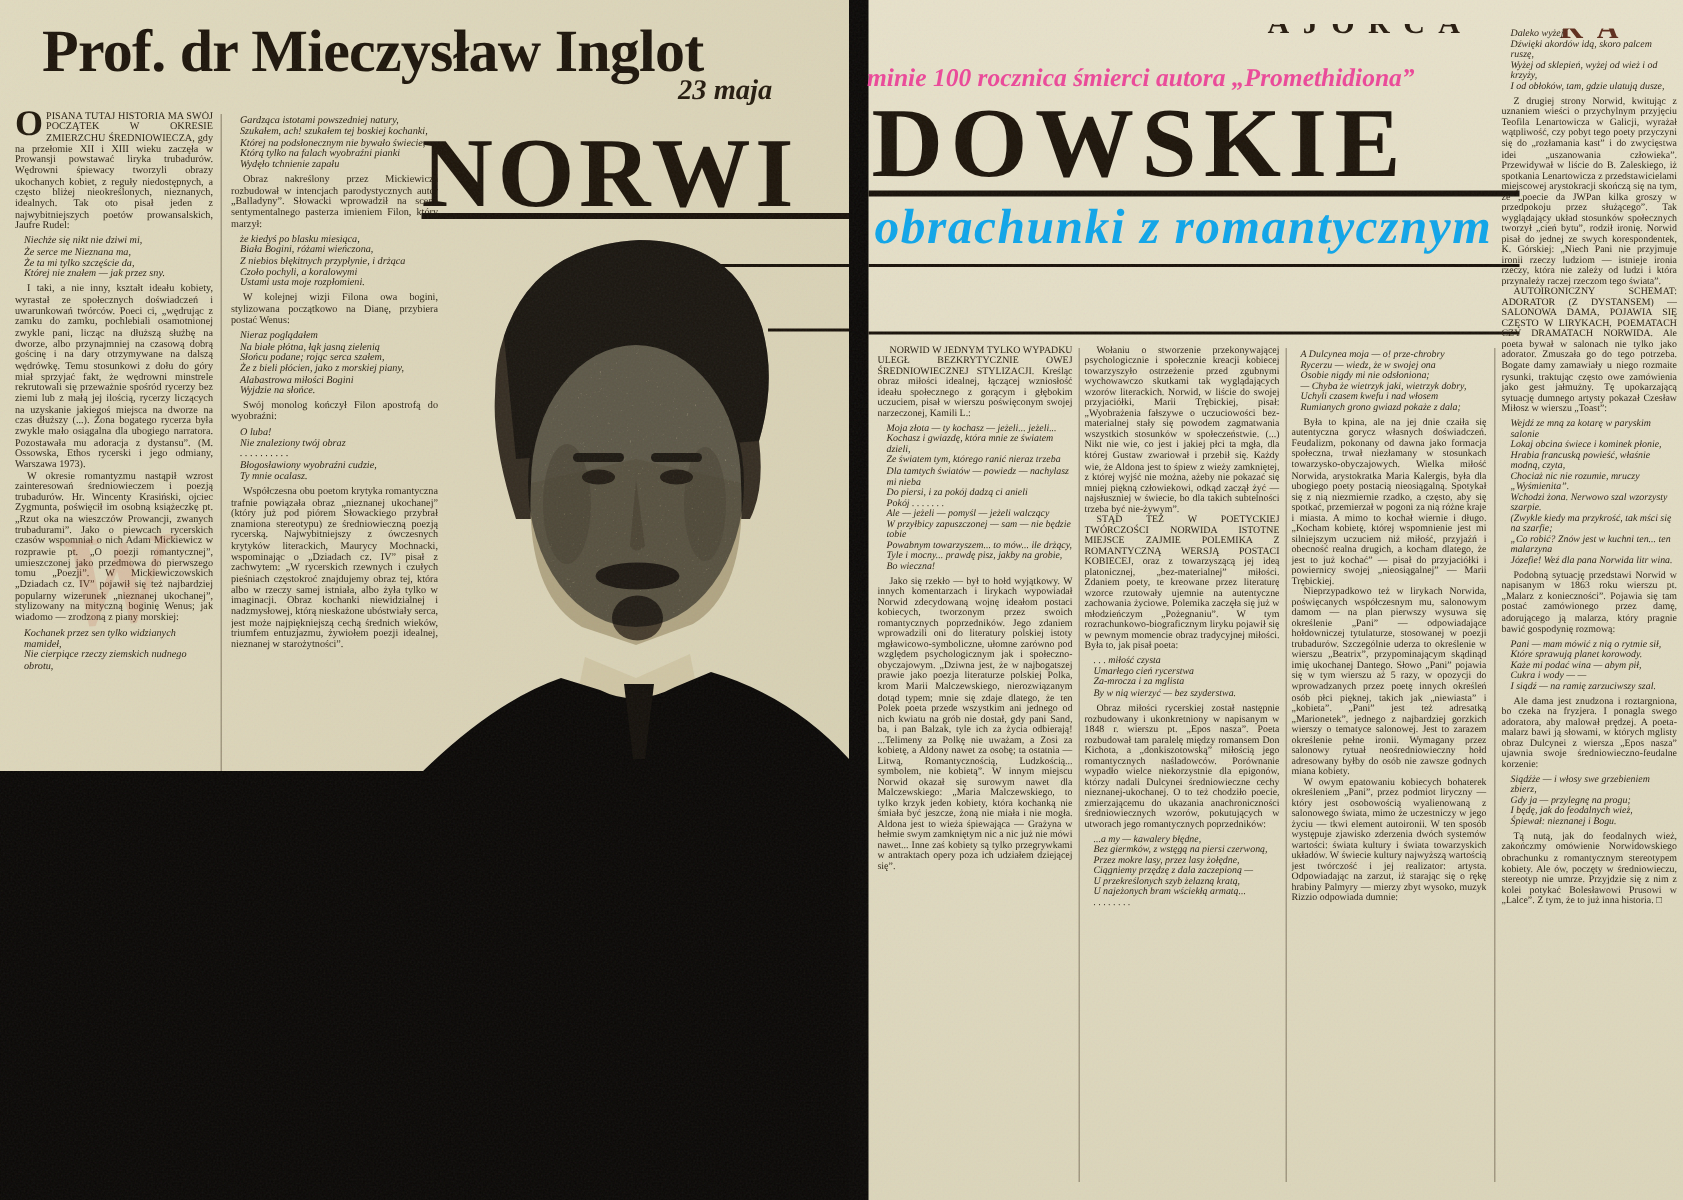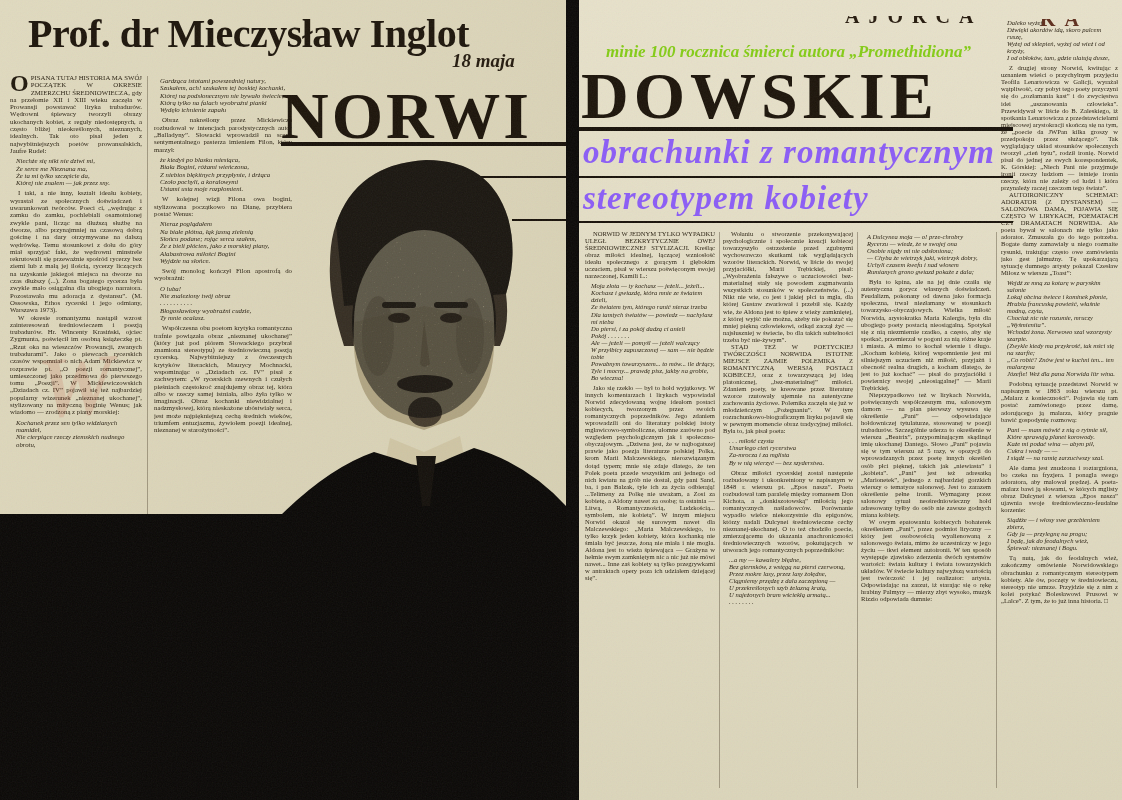--- a/index.html
+++ b/index.html
@@ -10,22 +10,22 @@
   #rightPage{left:579px;width:543px;background:linear-gradient(180deg,#e7e1ca 0%,#e0dac1 60%,#dbd5ba 100%);}
   .fold-gap{position:absolute;left:566px;top:0;width:13px;height:800px;background:#0b0907;}
 
   
   .main-title{position:absolute;left:8px;top:10px;width:480px;
       font-size:40px;font-weight:bold;color:#1d150b;letter-spacing:-0.5px;white-space:nowrap;margin-left:20px;}
   .date-ital{position:absolute;left:452px;top:50px;font-size:19px;font-style:italic;font-weight:bold;color:#241a0e;}
   .headline-frag{position:absolute;font-weight:bold;color:#1c140a;white-space:nowrap;}
   #hlLeft{left:281px;top:78px;font-size:66px;letter-spacing:3px;}
   #hlRight{left:581px;top:58px;font-size:66px;letter-spacing:5px;font-family:Liberation Serif, serif;}
-  .subtitle{position:absolute;left:606px;top:42px;font-size:17px;font-style:italic;font-weight:bold;color:#84cc16;white-space:nowrap;}
-  .subhead{position:absolute;font-style:italic;font-weight:600;color:#8b5cf6;white-space:nowrap;letter-spacing:1px;}
+  .subtitle{position:absolute;left:578px;top:42px;font-size:17px;font-style:italic;font-weight:bold;color:#ec4899;white-space:nowrap;}
+  .subhead{position:absolute;font-style:italic;font-weight:600;color:#0ea5e9;white-space:nowrap;letter-spacing:1px;}
   #sub1{left:583px;top:134px;font-size:33px;}
   #sub2{left:583px;top:180px;font-size:33px;}
   .hline{position:absolute;background:#181109;}
 
   
   .col{position:absolute;text-align:justify;color:#2b2213;overflow:hidden;}
   .lcol{font-size:6.8px;line-height:7.3px;}
   .rcol{font-size:6.6px;line-height:7.05px;}
   #col1{left:10px;top:74px;width:132px;height:438px;}
   #col2{left:154px;top:74px;width:138px;height:444px;}
@@ -58,21 +58,21 @@
 
   .grain{position:absolute;left:0;top:0;pointer-events:none;opacity:0.07;}
 </style>
 </head>
 <body>
 
 <div class="stage">
 
   <div class="page" id="leftPage">
     <div class="main-title">Prof. dr Mieczysław Inglot</div>
-    <div class="date-ital" style="position:absolute;">18 maja</div>
+    <div class="date-ital" style="position:absolute;">23 maja</div>
   </div>
 
   <div class="col lcol" id="col1">
       <div class="blk lead"><span class="dropcap">O</span>PISANA TUTAJ HISTORIA MA SWÓJ POCZĄTEK W OKRESIE ZMIERZCHU ŚREDNIOWIECZA, gdy na przełomie XII i XIII wieku zaczęła w Prowansji powstawać liryka trubadurów. Wędrowni śpiewacy tworzyli obrazy ukochanych kobiet, z reguły niedostępnych, a często bliżej nieokreślonych, nieznanych, idealnych. Tak oto pisał jeden z najwybitniejszych poetów prowansalskich, Jaufre Rudel:</div>
       <div class="blk v">Niechże się nikt nie dziwi mi,
 Że serce me Nieznana ma,
 Że ta mi tylko szczęście da,
 Której nie znałem — jak przez sny.</div>
       <div class="blk p">I taki, a nie inny, kształt ideału kobiety, wyrastał ze społecznych doświadczeń i uwarunkowań twórców. Poeci ci, „wędrując z zamku do zamku, pochlebiali osamotnionej zwykle pani, licząc na dłuższą służbę na dworze, albo przynajmniej na czasową dobrą gościnę i na dary otrzymywane na dalszą wędrówkę. Temu stosunkowi z dołu do góry miał sprzyjać fakt, że wędrowni minstrele rekrutowali się przeważnie spośród rycerzy bez ziemi lub z małą jej ilością, rycerzy liczących na uzyskanie jakiegoś miejsca na dworze na czas dłuższy (...). Żona bogatego rycerza była zwykle mało osiągalna dla ubogiego narratora. Pozostawała mu adoracja z dystansu”. (M. Ossowska, Ethos rycerski i jego odmiany, Warszawa 1973).</div>
       <div class="blk p">W okresie romantyzmu nastąpił wzrost zainteresowań średniowieczem i poezją trubadurów. Hr. Wincenty Krasiński, ojciec Zygmunta, poświęcił im osobną książeczkę pt. „Rzut oka na wieszczów Prowancji, zwanych trubadurami”. Jako o piewcach rycerskich czasów wspomniał o nich Adam Mickiewicz w rozprawie pt. „O poezji romantycznej”, umieszczonej jako przedmowa do pierwszego tomu „Poezji”. W Mickiewiczowskich „Dziadach cz. IV” pojawił się też najbardziej popularny wizerunek „nieznanej ukochanej”, stylizowany na mityczną boginię Wenus; jak wiadomo — zrodzoną z piany morskiej:</div>
@@ -168,21 +168,20 @@
   </div>
   <div class="mast-cut" id="mast2">
     <span>KA</span>
   </div>
 
   <div class="subtitle">minie 100 rocznica śmierci autora „Promethidiona”</div>
   <div class="headline-frag" id="hlRight">DOWSKIE</div>
   <div class="hline" style="left:579px;top:127px;width:434px;height:4px;"></div>
   <div class="subhead" id="sub1">obrachunki z romantycznym</div>
   <div class="hline" style="left:579px;top:176px;width:434px;height:2px;"></div>
-  <div class="subhead" id="sub2">stereotypem kobiety</div>
   <div class="hline" style="left:579px;top:221px;width:434px;height:2px;"></div>
 
   <div class="col rcol" id="colA">
       <div class="blk p">NORWID W JEDNYM TYLKO WYPADKU ULEGŁ BEZKRYTYCZNIE OWEJ ŚREDNIOWIECZNEJ STYLIZACJI. Kreśląc obraz miłości idealnej, łączącej wzniosłość ideału społecznego z gorącym i głębokim uczuciem, pisał w wierszu poświęconym swojej narzeczonej, Kamili L.:</div>
       <div class="blk v">Moja złota — ty kochasz — jeżeli... jeżeli...
 Kochasz i gwiazdę, która mnie ze światem dzieli,
 Ze światem tym, którego ranić nieraz trzeba
 Dla tamtych światów — powiedz — nachylasz mi nieba
 Do piersi, i za pokój dadzą ci anieli
 Pokój . . . . . . .

